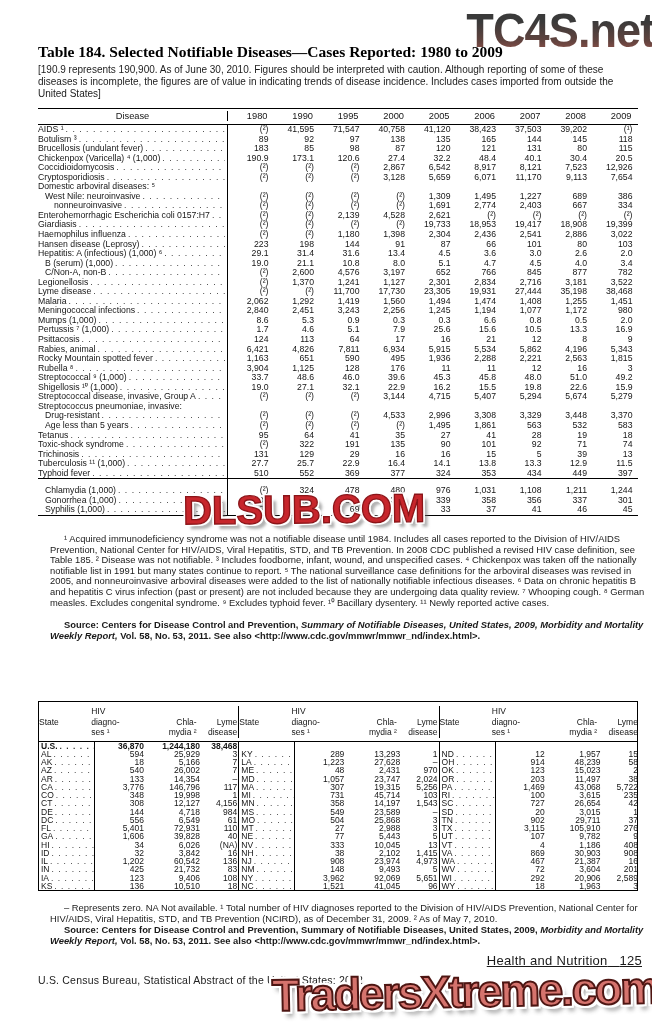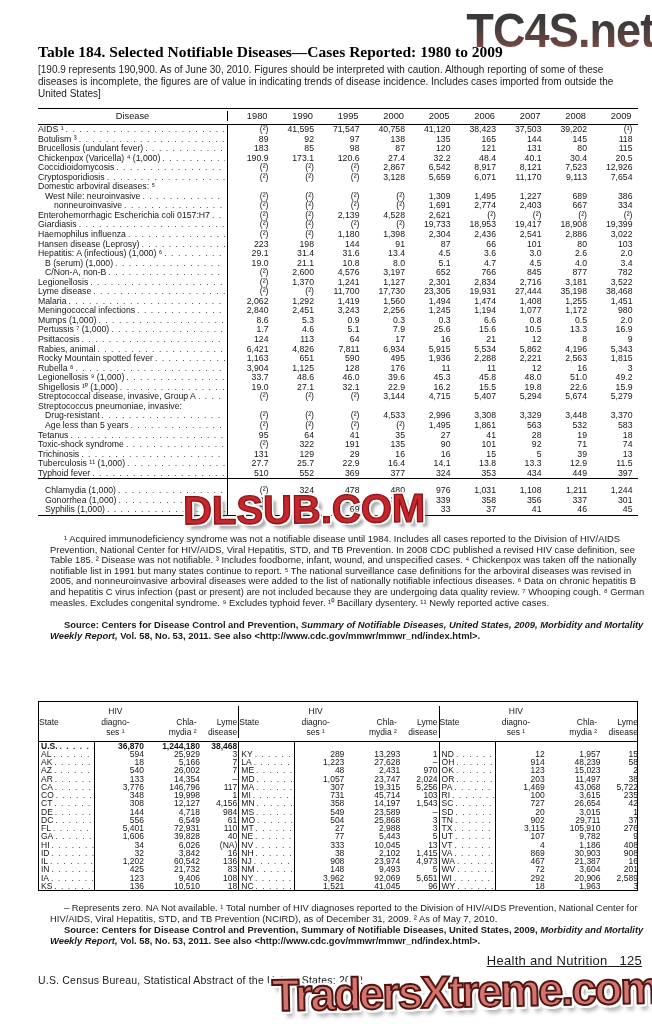--- a/index.html
+++ b/index.html
@@ -29,21 +29,21 @@
   .src{margin-top:0;font-weight:bold;}
   .it{font-style:italic;}
 
   
   .t185{width:598px;border:1.2px solid #000;font-size:8.5px;}
   .t185-head{display:flex;border-bottom:1px solid #000;padding:4px 0 3px;}
   .t185-hgroup{display:flex;width:199.3px;align-items:flex-end;}
   .t185-hgroup.g1,.t185-hgroup.g2{border-left:1px solid #000;}
   .t185-h{white-space:pre-line;line-height:10.5px;}
   .t185-h.hs{width:54px;align-self:center;border-right:0;}
-  .t185-h.h1{width:50px;text-align:center;padding-right:2px;}
+  .t185-h.h1{width:50px;text-align:left;padding-right:2px;}
   .t185-h.h2{width:57px;text-align:right;padding-right:4px;}
   .t185-h.h3{width:38px;text-align:right;padding-right:1px;}
   .t185-row{display:flex;line-height:8.25px;}
   .t185-row.bold{font-weight:bold;}
   .t185-group{display:flex;width:199.3px;}
   .t185-group.g1,.t185-group.g2{border-left:1px solid #000;}
   .t185-state{width:54px;display:flex;overflow:hidden;white-space:nowrap;border-right:1px solid #000;padding-left:2px;}
   .t185-v{text-align:right;}
   .t185-v.v1{width:50px;}
   .t185-v.v2{width:57px;padding-right:2px;}
@@ -477,21 +477,21 @@
           <div class="t184-v">128</div>
           <div class="t184-v">176</div>
           <div class="t184-v">11</div>
           <div class="t184-v">11</div>
           <div class="t184-v">12</div>
           <div class="t184-v">16</div>
           <div class="t184-v">3</div>
         </div>
         <div class="t184-row">
           <div class="t184-label ind0">
-            <span class="lbl">Legionellosis ⁹ (1,000)</span>
+            <span class="lbl">Streptococcal ⁹ (1,000)</span>
             <span class="leader"> . . . . . . . . . . . . . . . . . . . . . . . . . . . . . . . . . . . . . . . . . . . . . . . . . . . . . . . . . . . . . . . . . . . . . . . . . . . . . . . .</span>
           </div>
           <div class="t184-v">33.7</div>
           <div class="t184-v">48.6</div>
           <div class="t184-v">46.0</div>
           <div class="t184-v">39.6</div>
           <div class="t184-v">45.3</div>
           <div class="t184-v">45.8</div>
           <div class="t184-v">48.0</div>
           <div class="t184-v">51.0</div>

